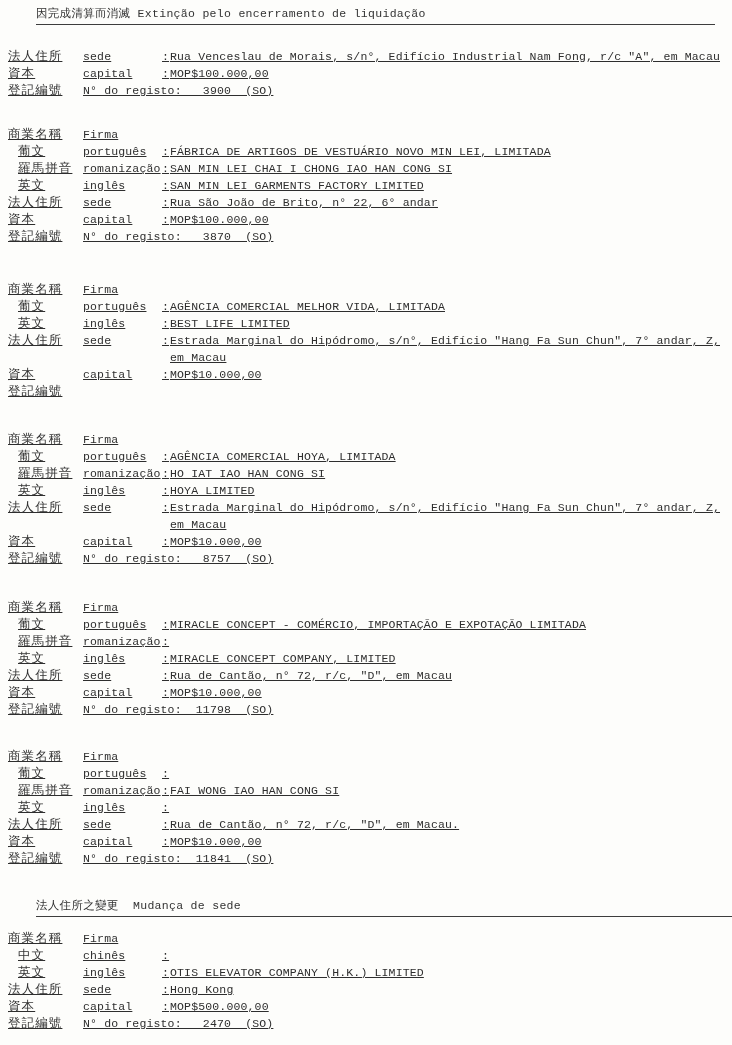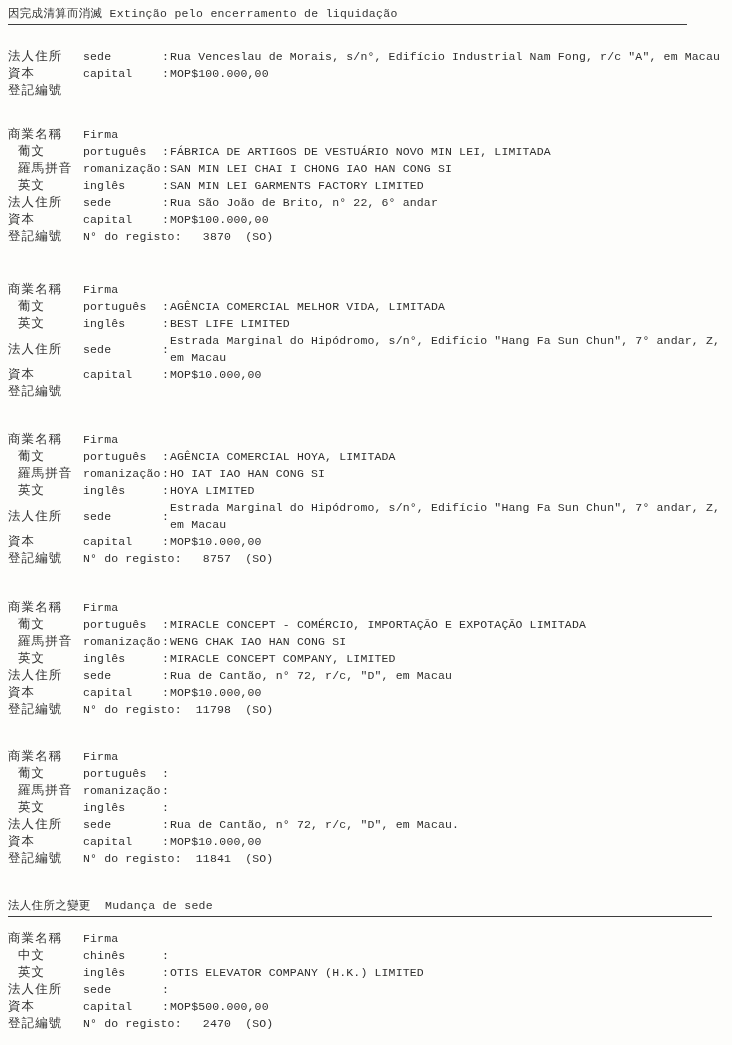--- a/index.html
+++ b/index.html
@@ -21,37 +21,39 @@
     padding: 6px 10px 0 8px;
   }
   .heading {
     font-size: 11.5px;
     letter-spacing: 0.3px;
     line-height: 15px;
     white-space: pre;
     border-bottom: 1.4px solid #3d3d3d;
     padding-bottom: 3px;
     color: #333;
+    margin-left: 28px;
   }
   .section1 .heading { width: 679px; }
   .section2 .heading { width: 704px; margin-top: 31px; }
   .record { }
   .section1 .record:nth-child(2) { margin-top: 23px; }
   .section1 .record:nth-child(3) { margin-top: 27px; }
   .section1 .record:nth-child(4) { margin-top: 36px; }
   .section1 .record:nth-child(5) { margin-top: 31px; }
   .section1 .record:nth-child(6) { margin-top: 32px; }
   .section1 .record:nth-child(7) { margin-top: 30px; }
   .section2 .record:nth-child(2) { margin-top: 13px; }
   .row {
     display: flex;
-    align-items: center;
+    align-items: flex-start;
     line-height: 17px;
     font-size: 11.5px;
     letter-spacing: 0.15px;
+    text-decoration: underline;
   }
   .zh {
     flex: 0 0 75px;
     box-sizing: border-box;
     font-family: "Liberation Serif", "DejaVu Serif", serif;
     font-size: 12.5px;
     letter-spacing: 1.1px;
     white-space: nowrap;
     overflow: visible;
     color: #343434;
@@ -76,20 +78,21 @@
           <span class="val">Rua Venceslau de Morais, s/n°, Edifício Industrial Nam Fong, r/c "A", em Macau</span>
         </div>
         <div class="row">
           <span class="zh">資本</span>
           <span class="pt">capital</span>
           <span class="sep">:</span>
           <span class="val">MOP$100.000,00</span>
         </div>
         <div class="row">
           <span class="zh">登記編號</span>
+          <span class="wide">N° do registo:   3900  (SO)</span>
         </div>
       </div>
       <div class="record">
         <div class="row">
           <span class="zh">商業名稱</span>
           <span class="pt">Firma</span>
         </div>
         <div class="row">
           <span class="zh indent">葡文</span>
           <span class="pt">português</span>
@@ -208,21 +211,20 @@
         <div class="row">
           <span class="zh indent">葡文</span>
           <span class="pt">português</span>
           <span class="sep">:</span>
           <span class="val">MIRACLE CONCEPT - COMÉRCIO, IMPORTAÇÃO E EXPOTAÇÃO LIMITADA</span>
         </div>
         <div class="row">
           <span class="zh indent">羅馬拼音</span>
           <span class="pt">romanização</span>
           <span class="sep">:</span>
-          <span class="val">WENG CHAK IAO HAN CONG SI</span>
         </div>
         <div class="row">
           <span class="zh indent">英文</span>
           <span class="pt">inglês</span>
           <span class="sep">:</span>
           <span class="val">MIRACLE CONCEPT COMPANY, LIMITED</span>
         </div>
         <div class="row">
           <span class="zh">法人住所</span>
           <span class="pt">sede</span>
@@ -247,20 +249,21 @@
         </div>
         <div class="row">
           <span class="zh indent">葡文</span>
           <span class="pt">português</span>
           <span class="sep">:</span>
         </div>
         <div class="row">
           <span class="zh indent">羅馬拼音</span>
           <span class="pt">romanização</span>
           <span class="sep">:</span>
+          <span class="val">FAI WONG IAO HAN CONG SI</span>
         </div>
         <div class="row">
           <span class="zh indent">英文</span>
           <span class="pt">inglês</span>
           <span class="sep">:</span>
         </div>
         <div class="row">
           <span class="zh">法人住所</span>
           <span class="pt">sede</span>
           <span class="sep">:</span>
@@ -293,20 +296,21 @@
         <div class="row">
           <span class="zh indent">英文</span>
           <span class="pt">inglês</span>
           <span class="sep">:</span>
           <span class="val">OTIS ELEVATOR COMPANY (H.K.) LIMITED</span>
         </div>
         <div class="row">
           <span class="zh">法人住所</span>
           <span class="pt">sede</span>
           <span class="sep">:</span>
+          <span class="val">Hong Kong</span>
         </div>
         <div class="row">
           <span class="zh">資本</span>
           <span class="pt">capital</span>
           <span class="sep">:</span>
           <span class="val">MOP$500.000,00</span>
         </div>
         <div class="row">
           <span class="zh">登記編號</span>
           <span class="wide">N° do registo:   2470  (SO)</span>

